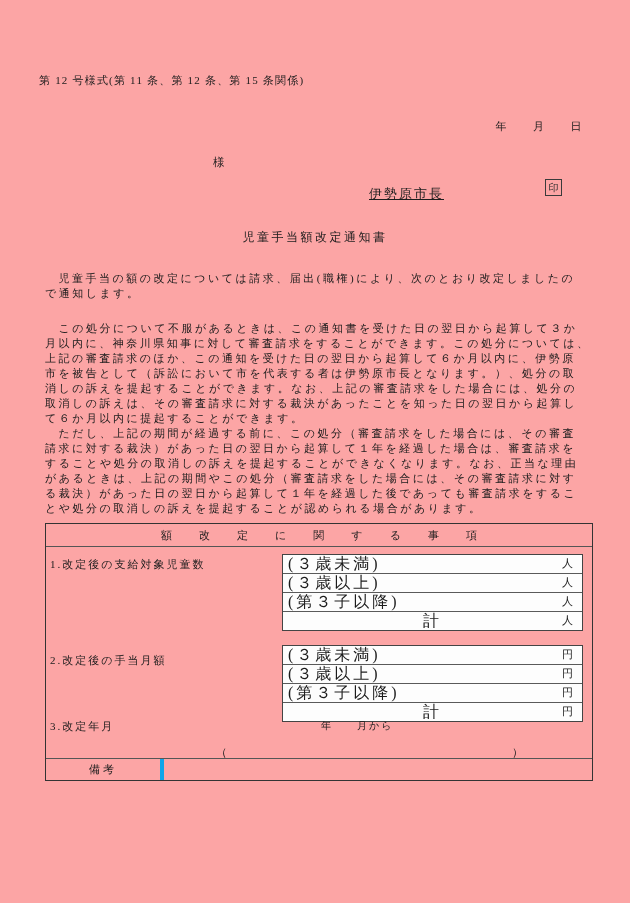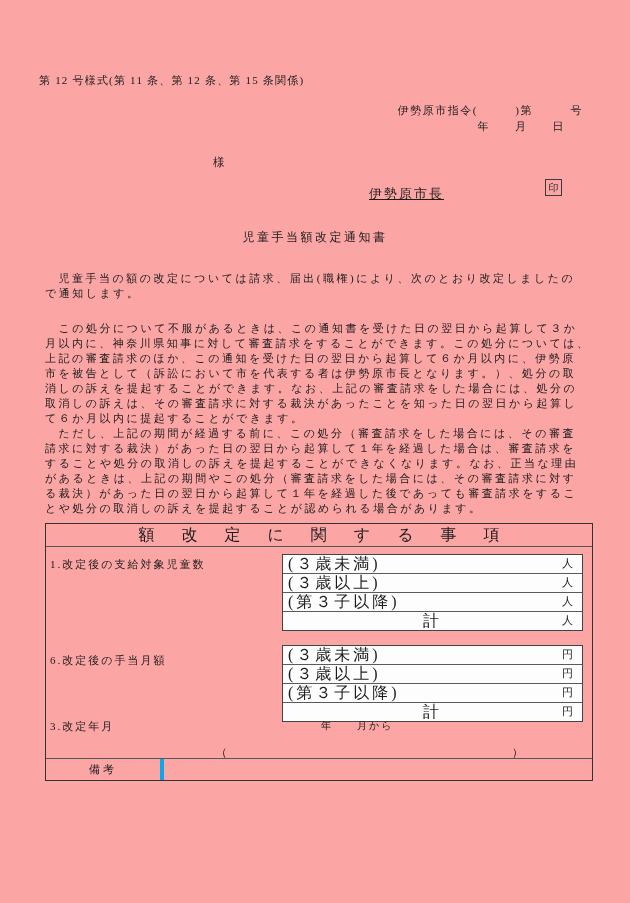--- a/index.html
+++ b/index.html
@@ -7,21 +7,21 @@
     position:relative;
     width:630px;height:903px;
     background:#fca5a5;
     font-family:"Liberation Serif","DejaVu Serif",serif;
     color:#1c1c1c;
     overflow:hidden;
   }
   .abs{position:absolute;}
   .form-no{left:39px;top:73px;font-size:11px;letter-spacing:1.2px;white-space:pre;}
   .ref-no{right:47px;top:103px;font-size:11px;letter-spacing:1.5px;text-align:right;white-space:pre;}
-  .date-line{right:65px;top:119px;font-size:11px;letter-spacing:1.5px;text-align:center;white-space:pre;}
+  .date-line{right:47px;top:119px;font-size:11px;letter-spacing:1.5px;text-align:center;white-space:pre;}
   .addressee{left:213px;top:155px;font-size:11.5px;letter-spacing:2px;}
   .issuer{left:369px;top:185px;font-size:13px;letter-spacing:2px;text-decoration:underline;}
   .seal-box{
     left:545px;top:179px;width:15px;height:15px;
     border:1px solid #3a3a3a;
     font-size:10px;line-height:15px;text-align:center;color:#2a2a2a;
   }
   .doc-title{left:0;top:229px;width:100%;text-align:center;font-size:12px;letter-spacing:2.5px;}
   .para{
     left:45px;width:548px;
@@ -31,21 +31,21 @@
   .para.intro{top:271px;}
   .para.appeal{top:321px;}
 
   
   .rv-table{
     left:45px;top:523px;width:548px;height:258px;
     border:1.5px solid #333;box-sizing:border-box;
   }
   .rv-head{
     height:22px;line-height:22px;border-bottom:1px solid #555;
-    text-align:center;font-size:16px;letter-spacing:27px;text-indent:27px;
+    text-align:center;font-size:11px;letter-spacing:27px;text-indent:27px;
     white-space:nowrap;overflow:hidden;
   }
   .item-label{position:absolute;left:4px;font-size:11px;letter-spacing:2px;white-space:pre;}
   .lbl1{top:33px;}
   .lbl2{top:129px;}
   .lbl3{top:195px;}
   .lbl4{top:222px;}
   .item3-value{position:absolute;left:275px;top:195px;font-size:10px;letter-spacing:2px;white-space:pre;}
   .paren{position:absolute;top:221px;font-size:11px;}
   .paren.open{left:170px;}
@@ -75,21 +75,20 @@
   }
   .remarks-value-cell{flex:1;}
 </style>
 </head>
 <body>
 
 <div class="page">
 
   <div class="abs form-no">第 12 号様式(第 11 条、第 12 条、第 15 条関係)</div>
 
-  <div class="abs ref-no">伊勢原市指令(　　　)第　　　号</div>
   <div class="abs date-line">年　　月　　日</div>
 
   <div class="abs addressee">様</div>
 
   <div class="abs issuer">伊勢原市長</div>
   <div class="abs seal-box">印</div>
 
   <div class="abs para intro">　児童手当の額の改定については請求、届出(職権)により、次のとおり改定しましたの
 で通知します。</div>
 
@@ -124,21 +123,21 @@
         <div class="sub-row">
           <span class="sub-label">(第３子以降)</span>
           <span class="sub-unit">人</span>
         </div>
         <div class="sub-row">
           <span class="sub-label center">計</span>
           <span class="sub-unit">人</span>
         </div>
       </div>
 
-    <div class="item-label lbl2">6.改定後の手当月額</div>
+    <div class="item-label lbl2">2.改定後の手当月額</div>
     <div class="sub-table sub-t2">
         <div class="sub-row">
           <span class="sub-label">(３歳未満)</span>
           <span class="sub-unit">円</span>
         </div>
         <div class="sub-row">
           <span class="sub-label">(３歳以上)</span>
           <span class="sub-unit">円</span>
         </div>
         <div class="sub-row">

